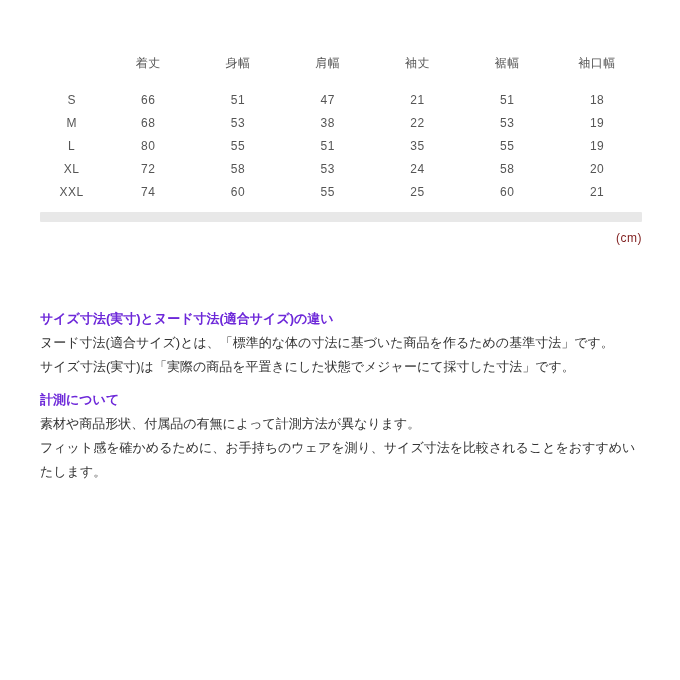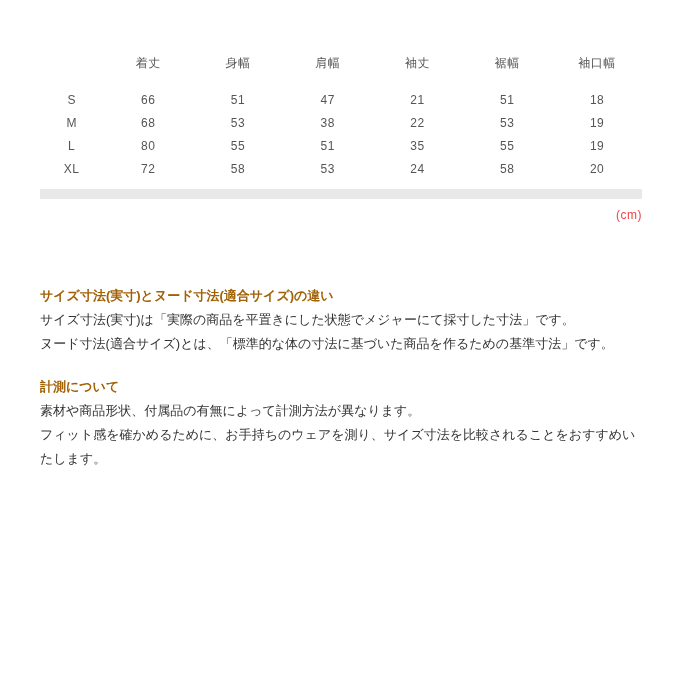--- a/index.html
+++ b/index.html
@@ -49,36 +49,36 @@
     height: 10px;
     background: #e8e8e8;
     margin-top: 8px;
     border-radius: 1px;
   }
   
   .unit-label {
     margin-top: 9px;
     text-align: right;
     font-size: 12px;
-    color: #ef4444;
+    color: #7f1d1d;
     letter-spacing: 0.5px;
   }
   
   .notes {
     margin-top: 62px;
     font-size: 13px;
     line-height: 24px;
     color: #333333;
   }
   .notes .heading {
     font-weight: bold;
-    color: #a16207;
+    color: #6d28d9;
   }
   .notes .line { }
-  .section-measurement { margin-top: 19px; }
+  .section-measurement { margin-top: 9px; }
   .footer-note { }
 </style>
 </head>
 <body>
 
 <div class="page">
 
   <table class="size-chart">
     <colgroup>
       <col class="label-col">
@@ -130,33 +130,42 @@
       </tr>
       <tr>
         <td>XL</td>
         <td>72</td>
         <td>58</td>
         <td>53</td>
         <td>24</td>
         <td>58</td>
         <td>20</td>
       </tr>
+      <tr>
+        <td>XXL</td>
+        <td>74</td>
+        <td>60</td>
+        <td>55</td>
+        <td>25</td>
+        <td>60</td>
+        <td>21</td>
+      </tr>
     </tbody>
   </table>
 
   <div class="hscrollbar"></div>
 
   <div class="unit-label">(cm)</div>
 
   <div class="notes">
 
     <div class="section-size-definition">
       <div class="heading">サイズ寸法(実寸)とヌード寸法(適合サイズ)の違い</div>
+      <div class="line">ヌード寸法(適合サイズ)とは、「標準的な体の寸法に基づいた商品を作るための基準寸法」です。</div>
       <div class="line">サイズ寸法(実寸)は「実際の商品を平置きにした状態でメジャーにて採寸した寸法」です。</div>
-      <div class="line">ヌード寸法(適合サイズ)とは、「標準的な体の寸法に基づいた商品を作るための基準寸法」です。</div>
     </div>
 
     <div class="section-measurement">
       <div class="heading">計測について</div>
       <div class="line">素材や商品形状、付属品の有無によって計測方法が異なります。</div>
     </div>
 
     <div class="footer-note">フィット感を確かめるために、お手持ちのウェアを測り、サイズ寸法を比較されることをおすすめいたします。</div>
 
   </div>

